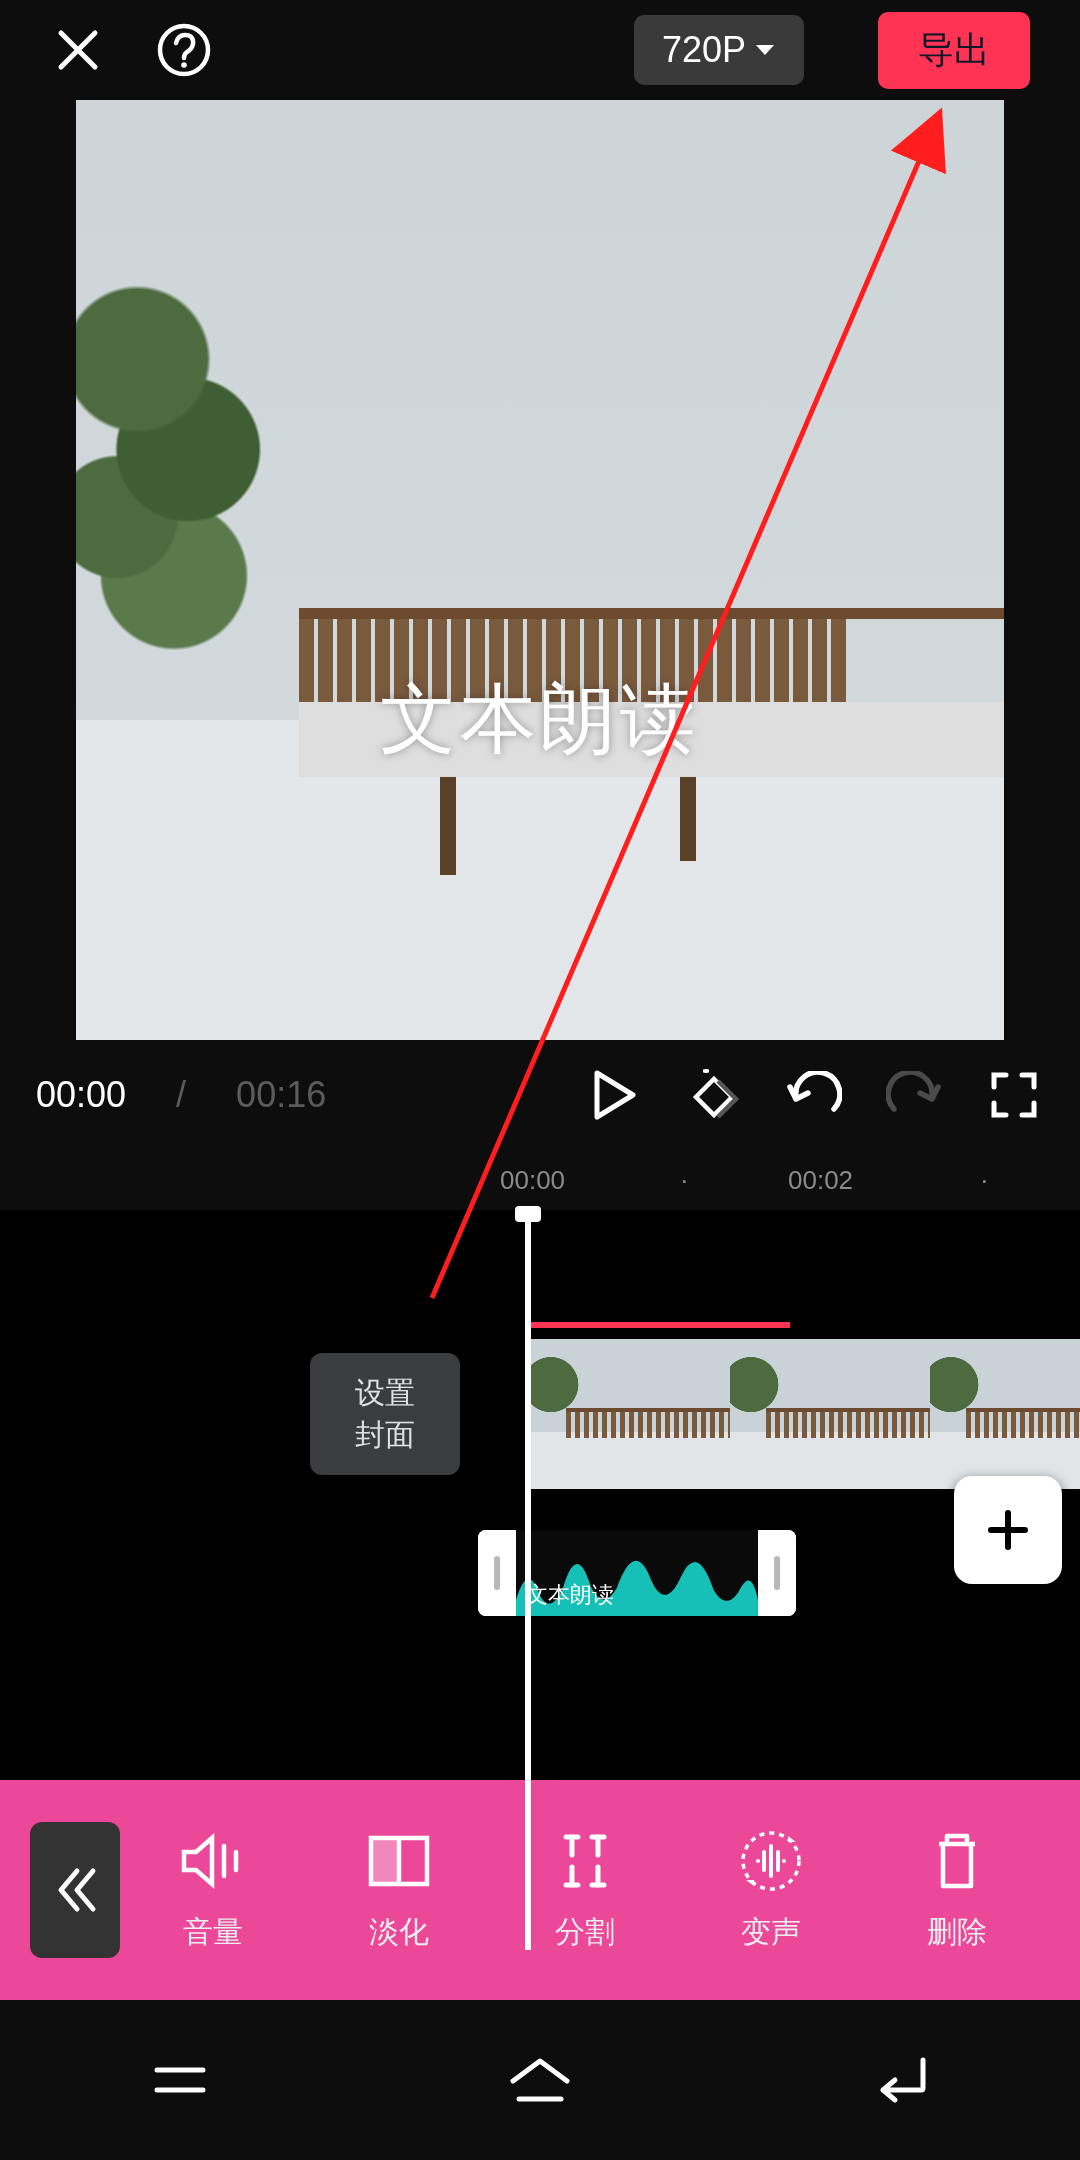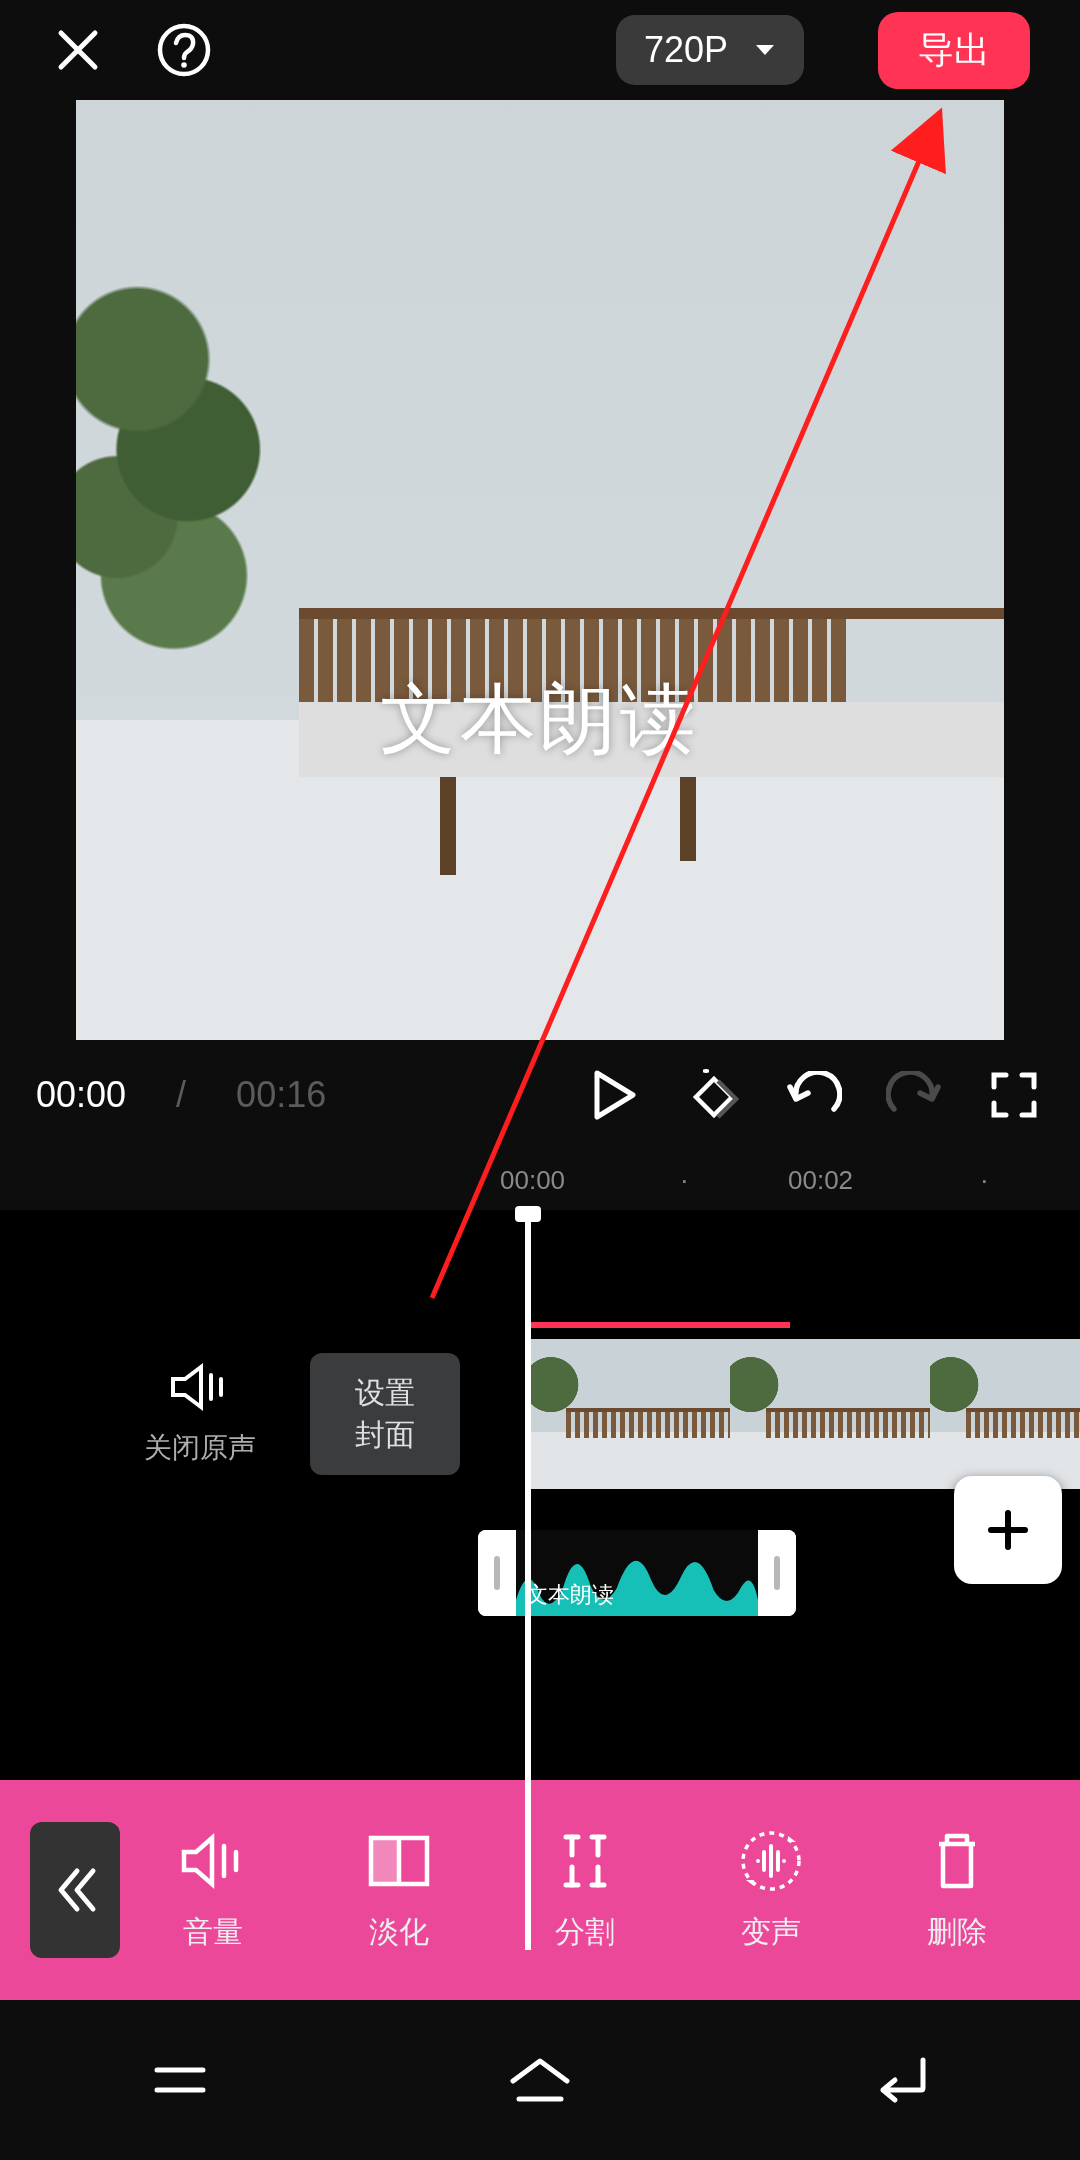--- a/index.html
+++ b/index.html
@@ -19,31 +19,31 @@
     padding: 0 50px;
     gap: 50px;
   }
   .close-icon, .help-icon { width: 56px; height: 56px; display:flex; align-items:center; justify-content:center; }
   .spacer { flex: 1; }
   .res-btn {
     background: #3a3a3a;
     color: #fff;
     font-size: 36px;
     padding: 14px 28px;
-    border-radius: 19px;
+    border-radius: 10px;
     display: flex;
     align-items: center;
-    gap: 26px;
+    gap: 8px;
   }
   .export-btn {
     background: #ff3353;
-    color: #ffffff;
+    color: #0f172a;
     font-size: 36px;
     padding: 14px 40px;
-    border-radius: 20px;
+    border-radius: 10px;
     margin-left: 24px;
   }
   .preview {
     margin: 0 auto;
     width: 928px;
     height: 940px;
     position: relative;
     overflow: hidden;
   }
   .sky { position:absolute; inset:0; background: linear-gradient(#cdd5d9, #d3dbde); }
@@ -375,29 +375,20 @@
   <span class="ruler-mark" style="left:680px">·</span>
   <span class="ruler-mark" style="left:788px">00:02</span>
   <span class="ruler-mark" style="left:980px">·</span>
 </div>
 
 <div class="timeline-area">
   <div class="playhead"></div>
   <div class="red-line"></div>
 
   <div class="track-video">
-    <div class="mute-col">
-      <div>
-        <svg width="62" height="52" viewBox="0 0 62 52">
-            <path d="M4 18 L4 34 L16 34 L32 46 L32 6 L16 18 Z" fill="none" stroke="#fff" stroke-width="4"></path>
-            <path d="M42 14 L42 38 M52 18 L52 34" stroke="#fff" stroke-width="4" stroke-linecap="round"></path>
-          </svg>
-      </div>
-      <div class="label">关闭原声</div>
-    </div>
     <div class="cover-btn">
       <span style="white-space:pre-line">设置
 封面</span>
     </div>
     <div class="clip-strip">
       <div class="thumb">
           <div class="tground"></div>
           <div class="trail"></div>
           <div class="ttree"></div>
         </div>

